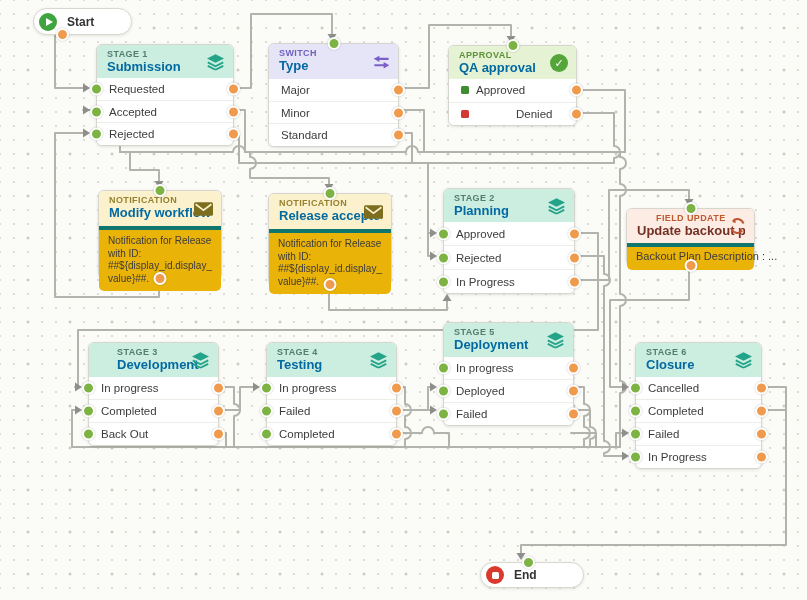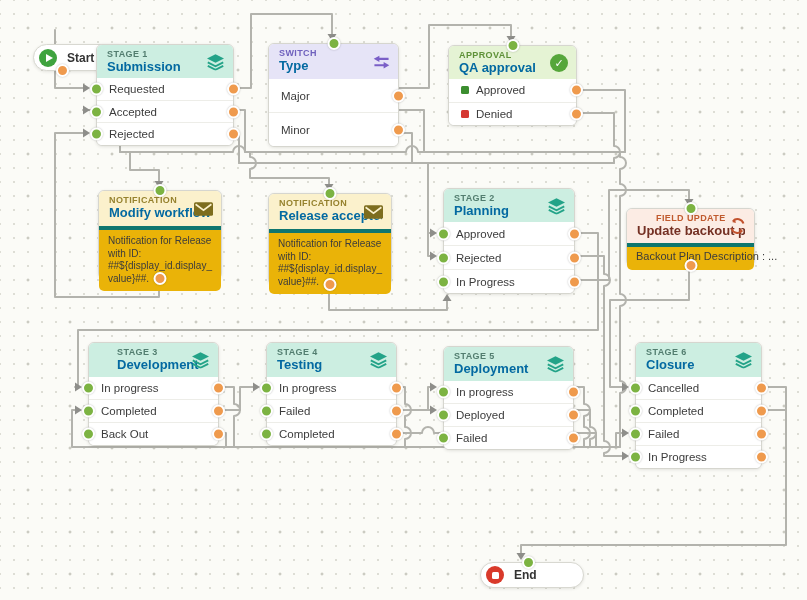--- a/index.html
+++ b/index.html
@@ -19,21 +19,21 @@
   .node{position:absolute;z-index:2;background:#fff;border:1px solid #d6d6cf;border-radius:6px;
         box-shadow:0 1px 3px rgba(60,60,50,.12);display:flex;flex-direction:column;justify-content:space-between;}
   .hdr{border-radius:5px 5px 0 0;padding:4px 9px 3px 10px;position:relative;flex:0 0 auto;}
   .kind{font-size:9px;letter-spacing:.4px;font-weight:bold;}
   .title{font-size:13px;font-weight:bold;color:#0369a1;margin-top:0px;white-space:nowrap;overflow:hidden;}
   .hicon{position:absolute;right:8px;top:50%;transform:translateY(-50%);line-height:0;}
   .rows{flex:1 1 auto;display:flex;flex-direction:column;}
   .row{flex:1 1 0;display:flex;align-items:center;padding-left:12px;font-size:11.5px;color:#3c3c3c;
        border-top:1px solid #ededE8;position:relative;background:#fff;}
   .row:first-child{border-top:none;}
-  .rows .row:last-child{border-radius:0 0 5px 5px;}
+  .rows .row:last-child{border-radius:0 0 5px 5px;gap:40px;}
   .dot{position:absolute;width:9px;height:9px;border-radius:50%;border:2px solid #fff;
        box-shadow:0 0 2px rgba(0,0,0,.25);top:50%;transform:translateY(-50%);z-index:3;}
   .dot-l{left:-7px;background:#7cb342;}
   .dot-r{right:-7px;background:#ef9a4d;}
   .port-t,.port-b{position:absolute;left:50%;transform:translateX(-50%);width:9px;height:9px;border-radius:50%;
        border:2px solid #fff;box-shadow:0 0 2px rgba(0,0,0,.25);z-index:3;}
   .port-t{top:-7px;background:#7cb342;}
   .port-b{bottom:-7px;background:#ef9a4d;}
   .sw{display:inline-block;width:8px;height:8px;border-radius:1.5px;margin-right:7px;flex:0 0 auto;}
   .body-text{padding:5px 8px 6px 9px;font-size:10px;line-height:1.25;color:#3c3c3c;border-top:4px solid #0f766e;
@@ -131,21 +131,21 @@
   <path class="arr" d="M327.5,34 L332,41 L336.5,34 Z"></path>
   <path class="arr" d="M506.5,36 L511,43 L515.5,36 Z"></path>
   <path class="arr" d="M154.5,181 L159,188 L163.5,181 Z"></path>
   <path class="arr" d="M324.5,184 L329,191 L333.5,184 Z"></path>
   <path class="arr" d="M684.5,199 L689,206 L693.5,199 Z"></path>
   <path class="arr" d="M516.5,553 L521,560 L525.5,553 Z"></path>
 
   <path class="arr" d="M442.5,301 L447,294 L451.5,301 Z"></path>
 </svg>
 
-<div class="pill" style="left:33px;top:8px;width:80px;height:25px;margin-top:36px;">
+<div class="pill" style="left:33px;top:8px;width:80px;height:25px;">
   <span class="pcircle" style="background:#3fa33f;">
       <span class="play-tri"></span>
     </span>
   <span>Start</span>
   <span class="port-b" style="left:22px;transform:none;"></span>
 </div>
 
 <div class="node stage" style="left:96px;top:44px;width:136px;height:100px;">
   <div class="hdr" style="height:33px;box-sizing:border-box;">
     <div class="kind">STAGE 1</div>
@@ -189,20 +189,24 @@
         </svg>
     </span>
   </div>
   <div class="rows">
     <div class="row">
         <span>Major</span>
         <span class="dot dot-r"></span>
       </div>
     <div class="row">
         <span>Minor</span>
+        <span class="dot dot-r"></span>
+      </div>
+    <div class="row">
+        <span>Standard</span>
         <span class="dot dot-r"></span>
       </div>
   </div>
 </div>
 
 <div class="node approval" style="left:448px;top:45px;width:127px;height:79px;">
   <span class="port-t"></span>
   <div class="hdr" style="height:33px;box-sizing:border-box;">
     <div class="kind">APPROVAL</div>
     <div class="title">QA approval</div>
@@ -362,21 +366,21 @@
         <span class="dot dot-r"></span>
       </div>
     <div class="row">
         <span class="dot dot-l"></span>
         <span>Completed</span>
         <span class="dot dot-r"></span>
       </div>
   </div>
 </div>
 
-<div class="node stage" style="left:443px;top:346px;width:129px;height:102px;">
+<div class="node stage" style="left:443px;top:322px;width:129px;height:102px;">
   <div class="hdr" style="height:34px;box-sizing:border-box;">
     <div class="kind">STAGE 5</div>
     <div class="title">Deployment</div>
     <span class="hicon">
       <svg width="19" height="17" viewBox="0 0 24 22">
           <path d="M12 1 L23 6.5 12 12 1 6.5Z" fill="#23a388"></path>
           <path d="M2 11.5 L12 16.5 22 11.5" stroke="#23a388" stroke-width="2.4" fill="none"></path>
           <path d="M2 16 L12 21 22 16" stroke="#23a388" stroke-width="2.4" fill="none"></path>
         </svg>
     </span>

